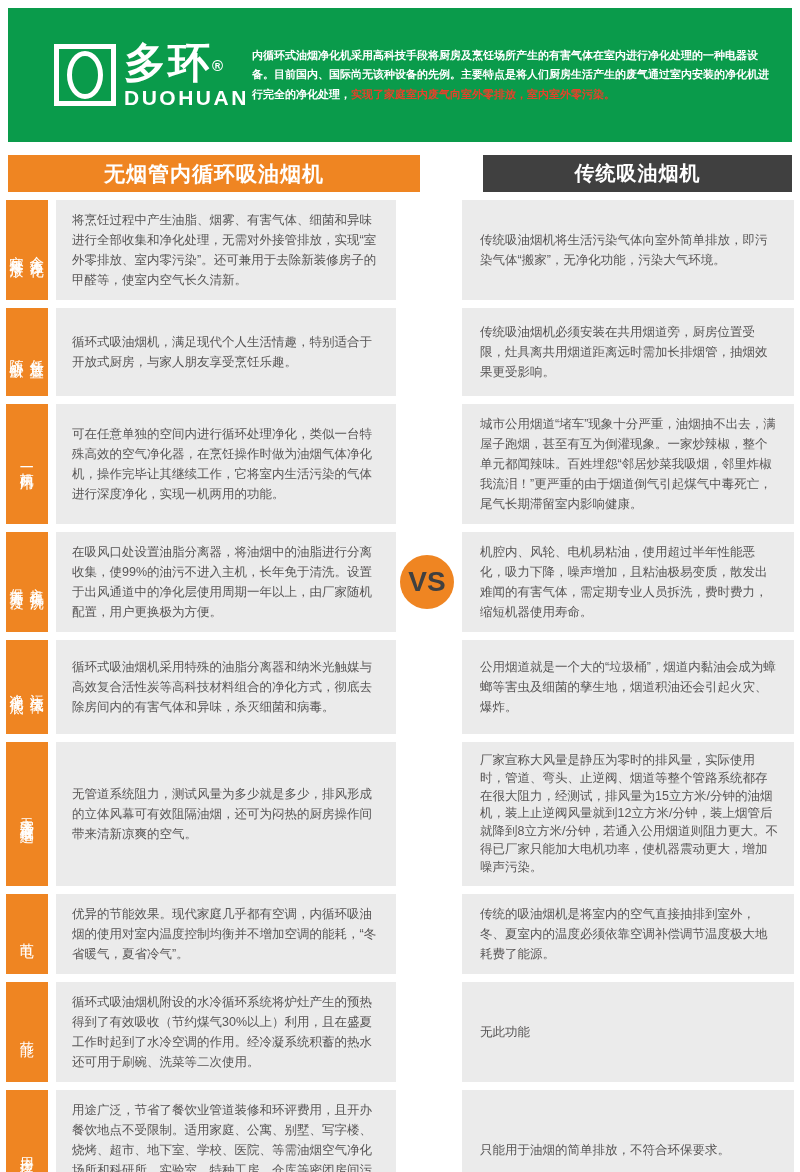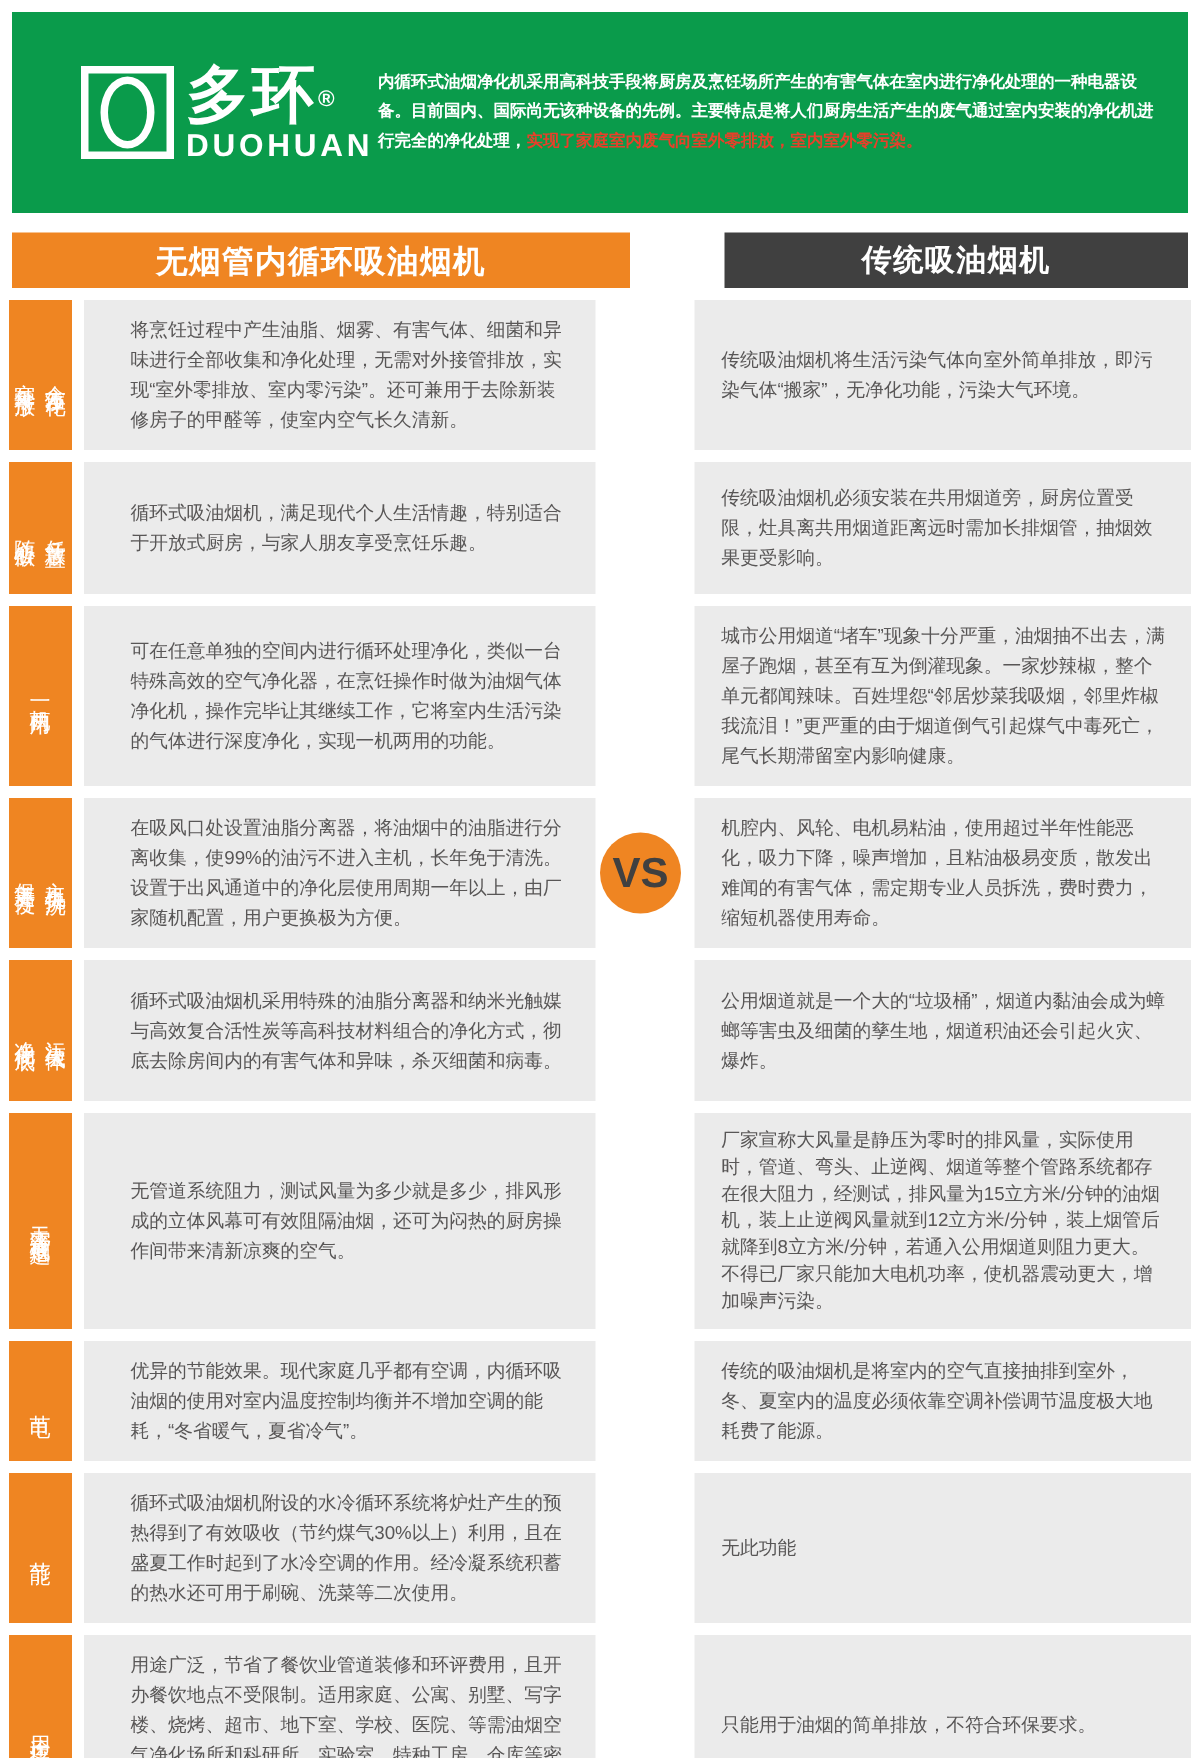--- a/index.html
+++ b/index.html
@@ -24,21 +24,21 @@
   .bar-left { width:432px; background:#ef8522; color:#fff; font-size:21px; font-weight:700; display:flex; align-items:center; justify-content:center; letter-spacing:1px; }
   .bar-gap { width:66px; }
   .bar-right { width:324px; background:#404040; color:#fff; font-size:20px; font-weight:700; display:flex; align-items:center; justify-content:center; letter-spacing:1px; }
 
   
   .rows { margin:8px 6px 0 6px; }
   .row { display:flex; margin-bottom:8px; position:relative; }
   .row-label { width:42px; background:#ef8522; color:#fff; display:flex; align-items:center; justify-content:center; flex-shrink:0; }
   .row-label span { writing-mode:vertical-rl; white-space:pre-line; font-size:14px; letter-spacing:2px; line-height:1.45; text-align:center; }
   .cell { background:#ebebeb; color:#585656; font-size:12.5px; line-height:1.6; display:flex; align-items:center; }
-  .cell-left { width:378px; margin-left:8px; padding:10px 18px 10px 31px; }
+  .cell-left { width:378px; margin-left:8px; padding:10px 18px 10px 16px; }
   .row-gap { width:66px; flex-shrink:0; }
   .cell-right { width:369px; padding:10px 16px 10px 18px; }
 
   .vs-badge { position:absolute; left:394px; top:50%; transform:translateY(-50%); width:54px; height:54px; border-radius:50%; background:#ef8522; color:#404040; font-size:28px; font-weight:600; display:flex; align-items:center; justify-content:center; }
 </style>
 </head>
 <body>
 
 <div class="page">
 

